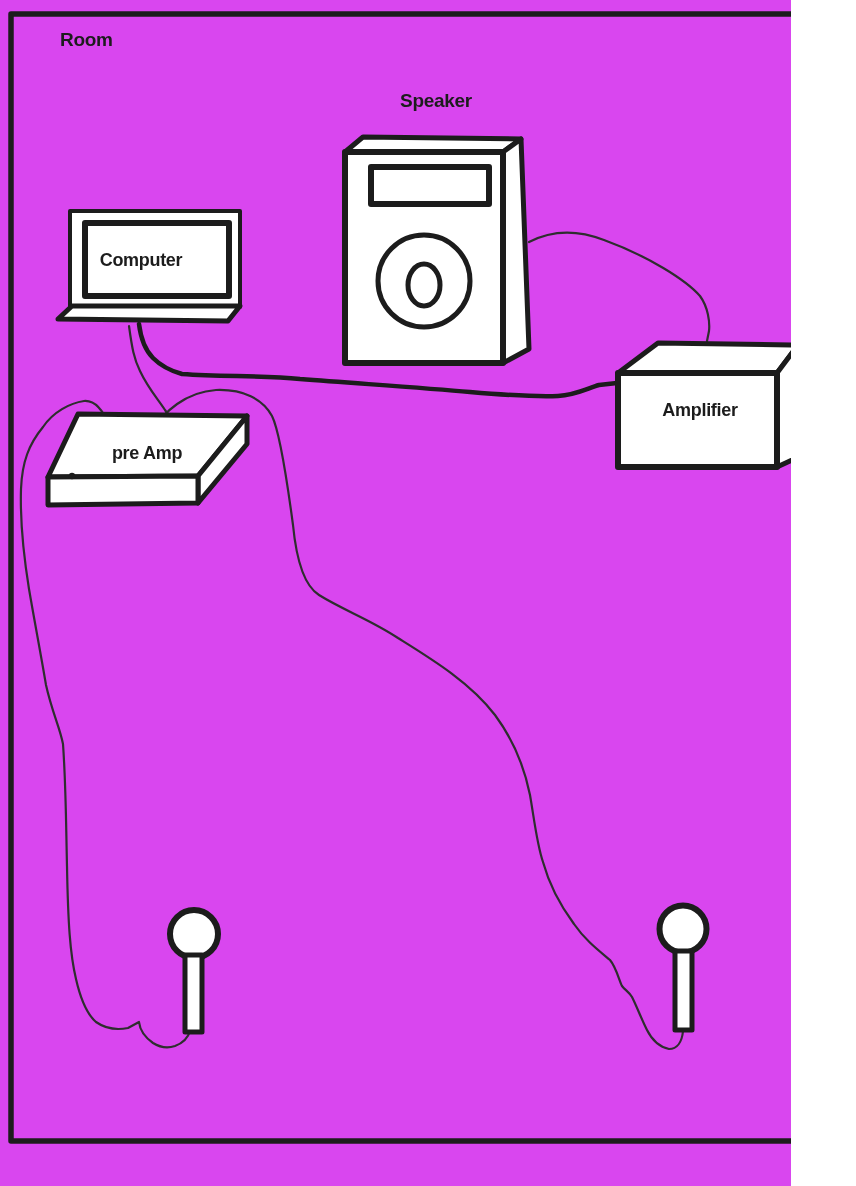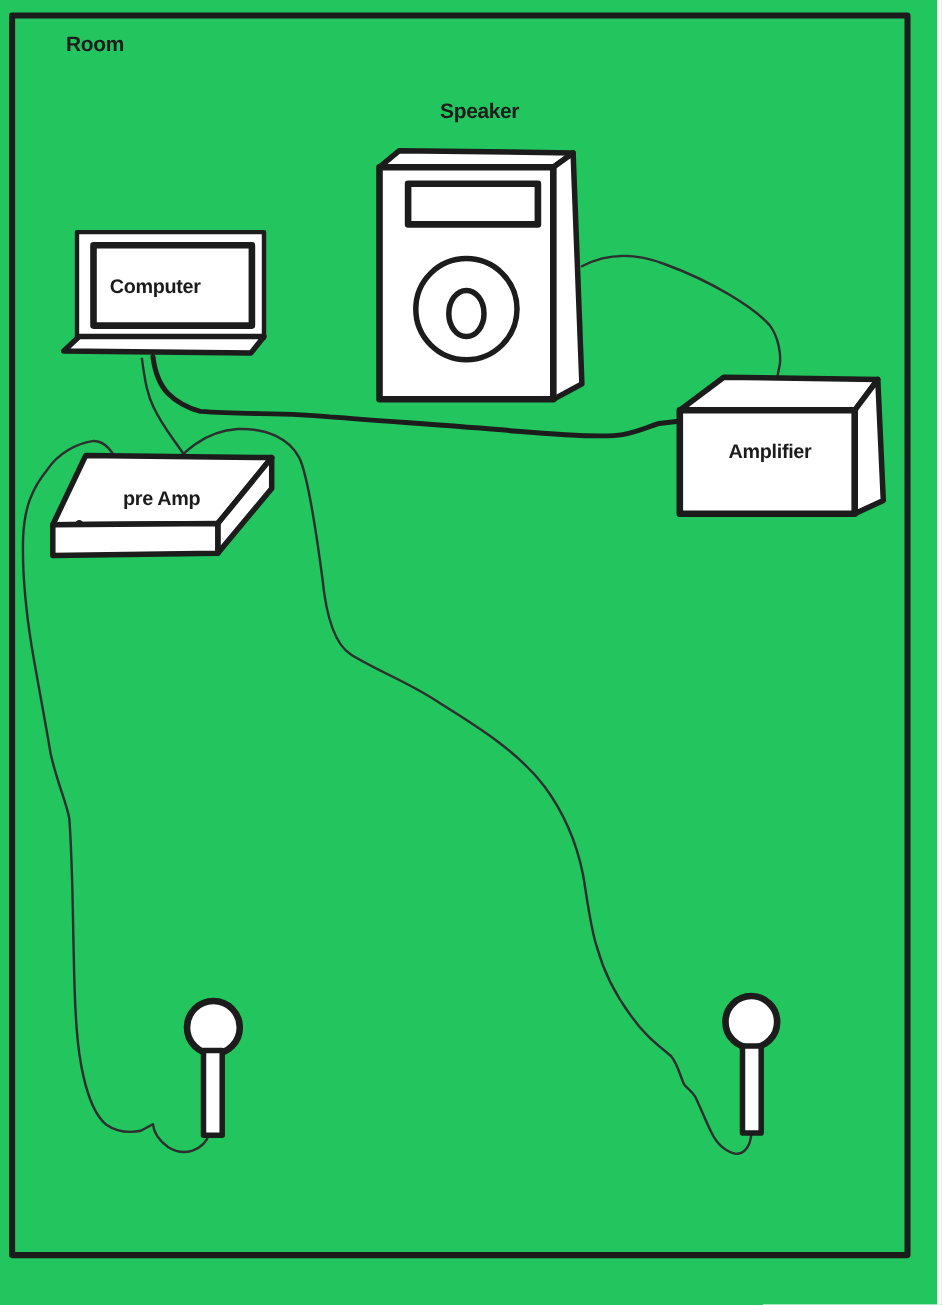--- a/index.html
+++ b/index.html
@@ -1,19 +1,19 @@
 <!DOCTYPE html>
 <html><head>
 <meta charset="utf-8">
 <style>
   html,body{margin:0;padding:0;background:#ffffff;}
   .page{
     position:relative;
-    width:852px;height:1186px;
-    background:#22c55e;
+    width:791px;height:1186px;
+    background:#d946ef;
     font-family:"Liberation Sans", sans-serif;
     overflow:hidden;
   }
   svg{position:absolute;left:0;top:0;}
   .lbl{
     font-family:"Liberation Sans", sans-serif;
     font-weight:bold;
     letter-spacing:-0.3px;
   }
   .lbl-lg{font-size:19px;}

